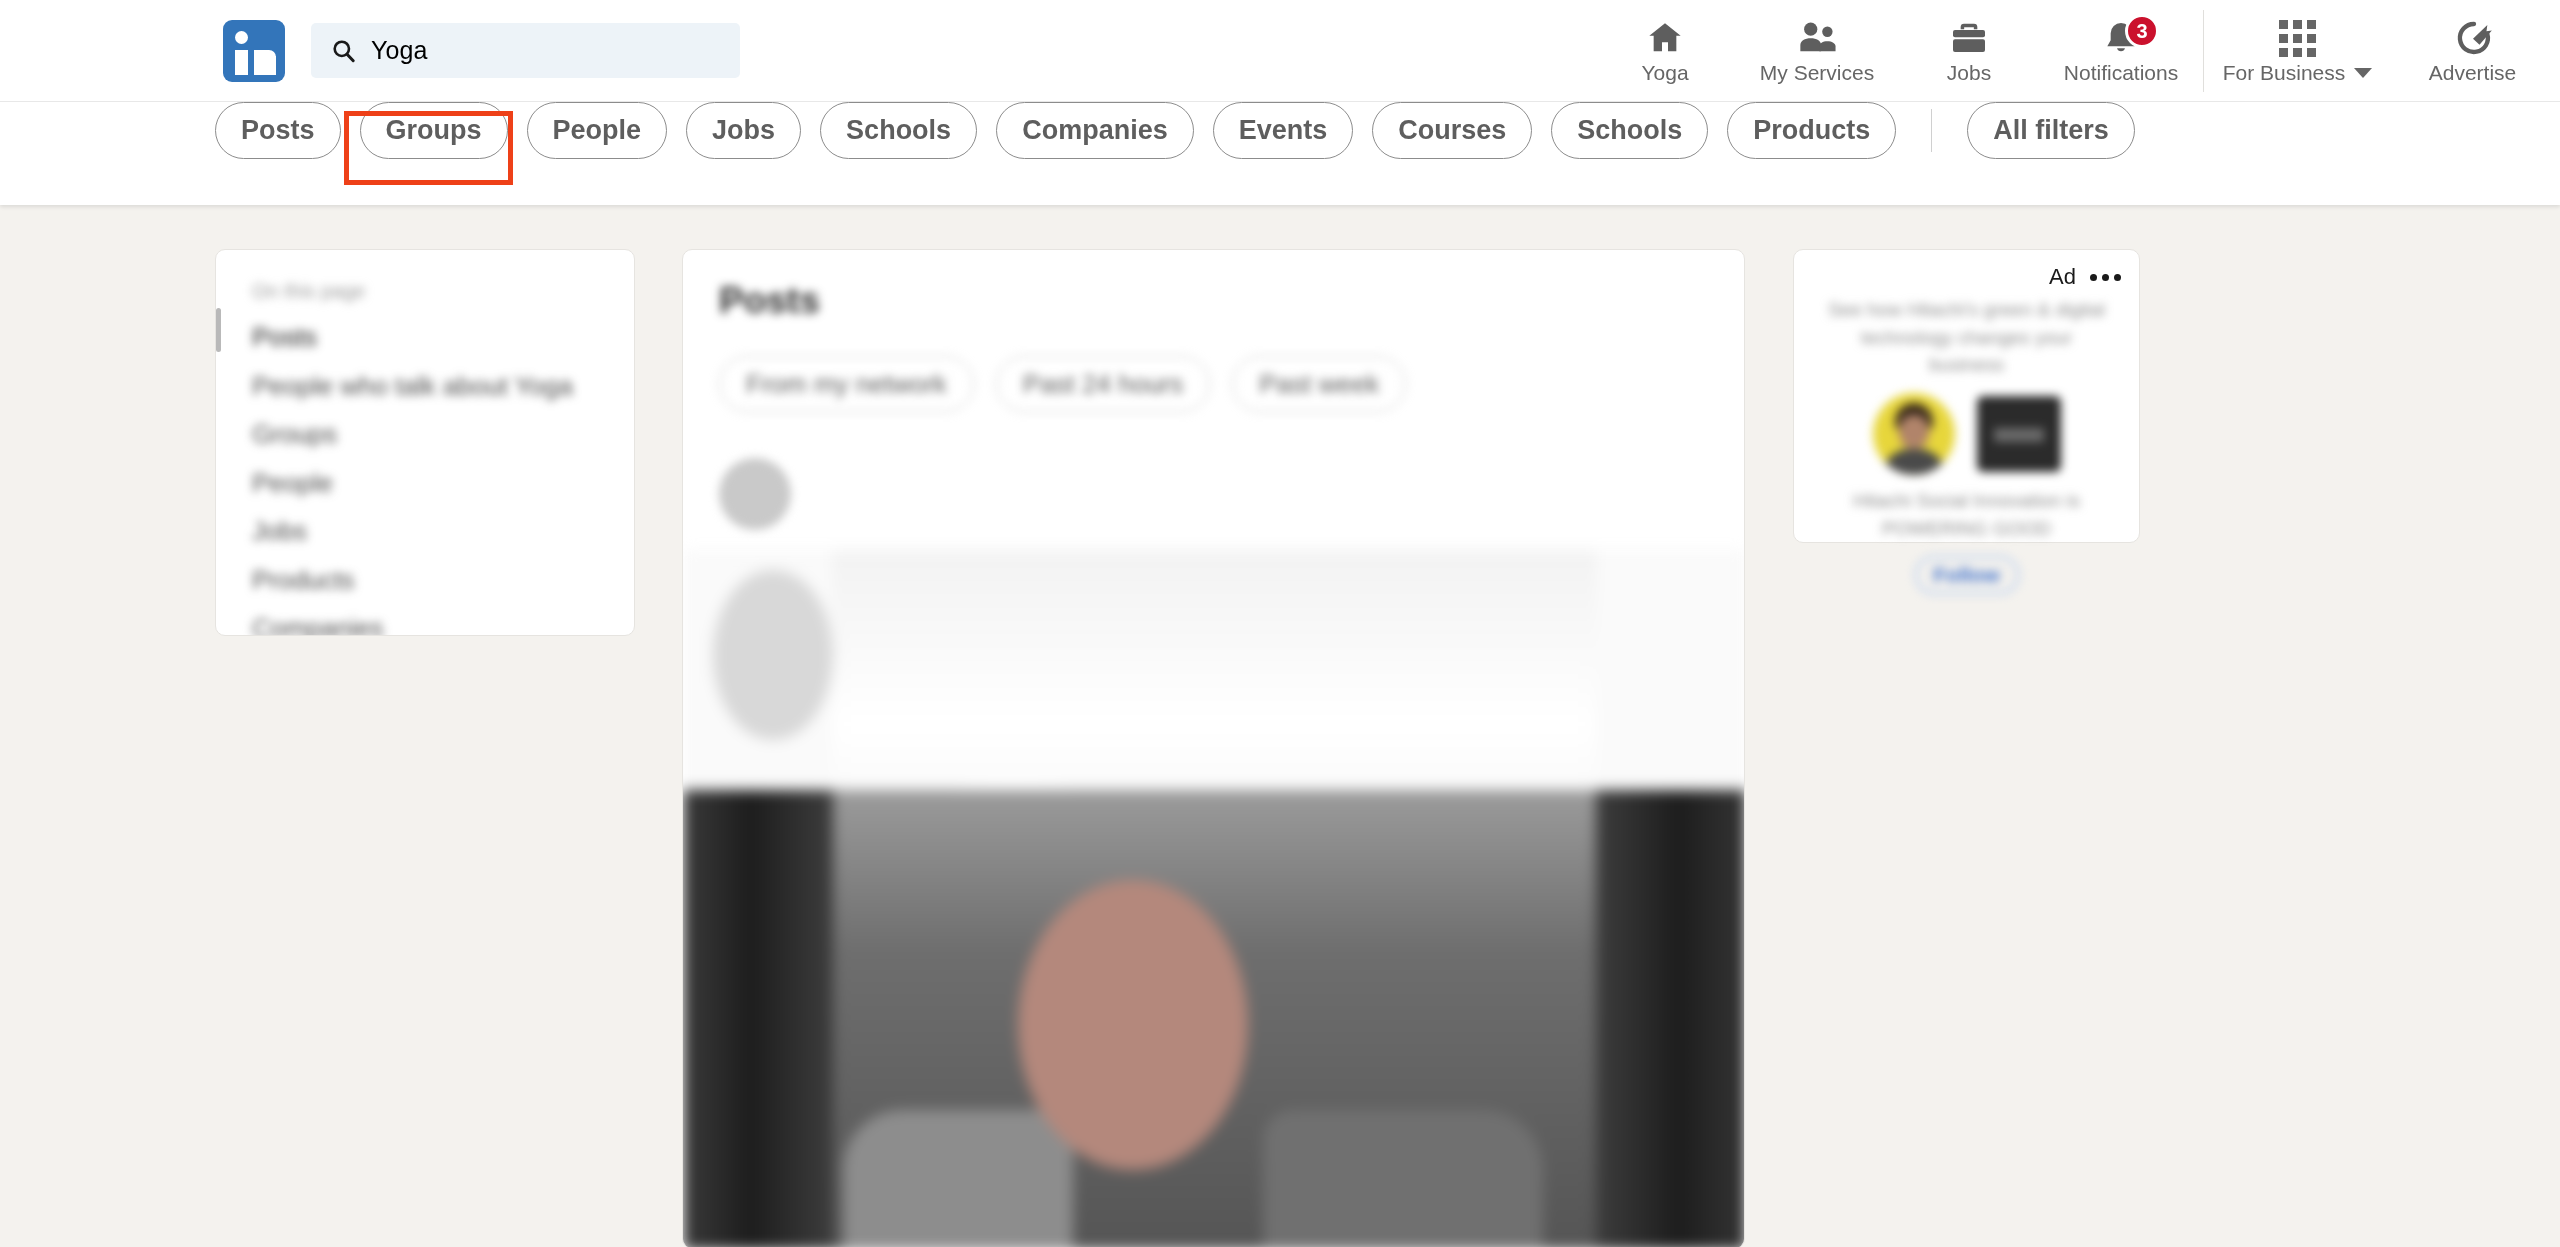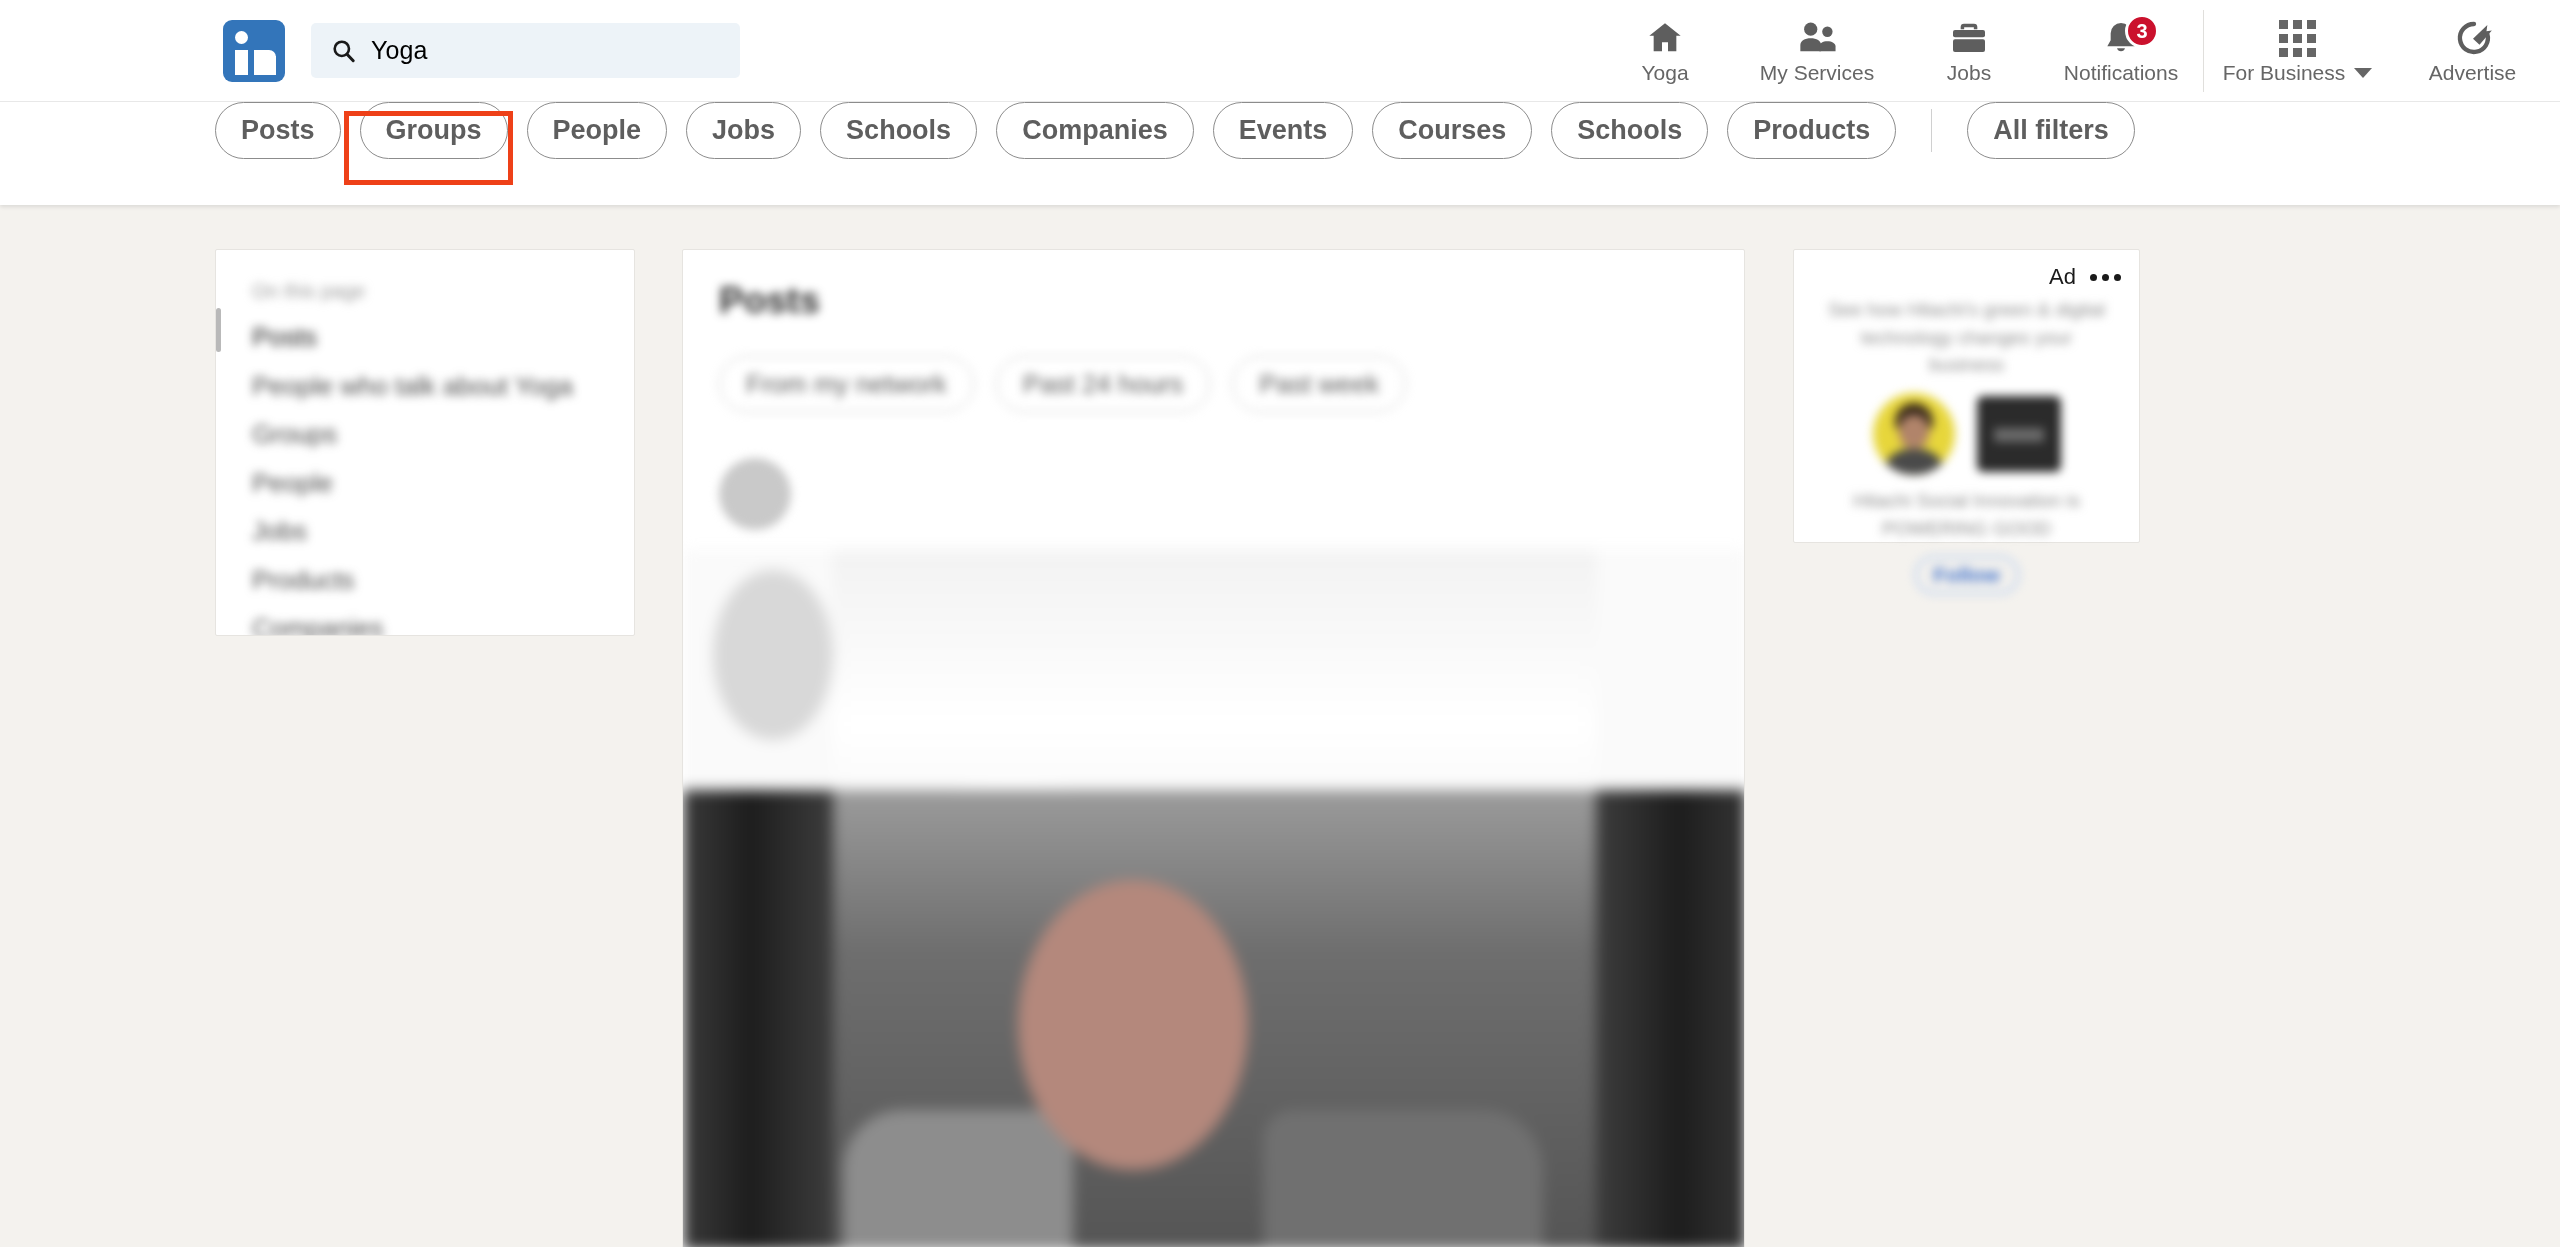--- a/index.html
+++ b/index.html
@@ -197,21 +197,21 @@
   
   .content {
     position: absolute;
     top: 205px; left: 0; width: 2560px; height: 1042px;
     background: #F4F2EE;
     overflow: hidden;
   }
 
   .card {
     background: #FFFFFF;
-    border-radius: 2px;
+    border-radius: 10px;
     border: 1px solid #E6E4E0;
     position: absolute;
   }
 
   
   .leftrail {
     left: 215px; top: 44px;
     width: 420px; height: 387px;
     padding: 22px 0 18px 0;
     overflow: hidden;

